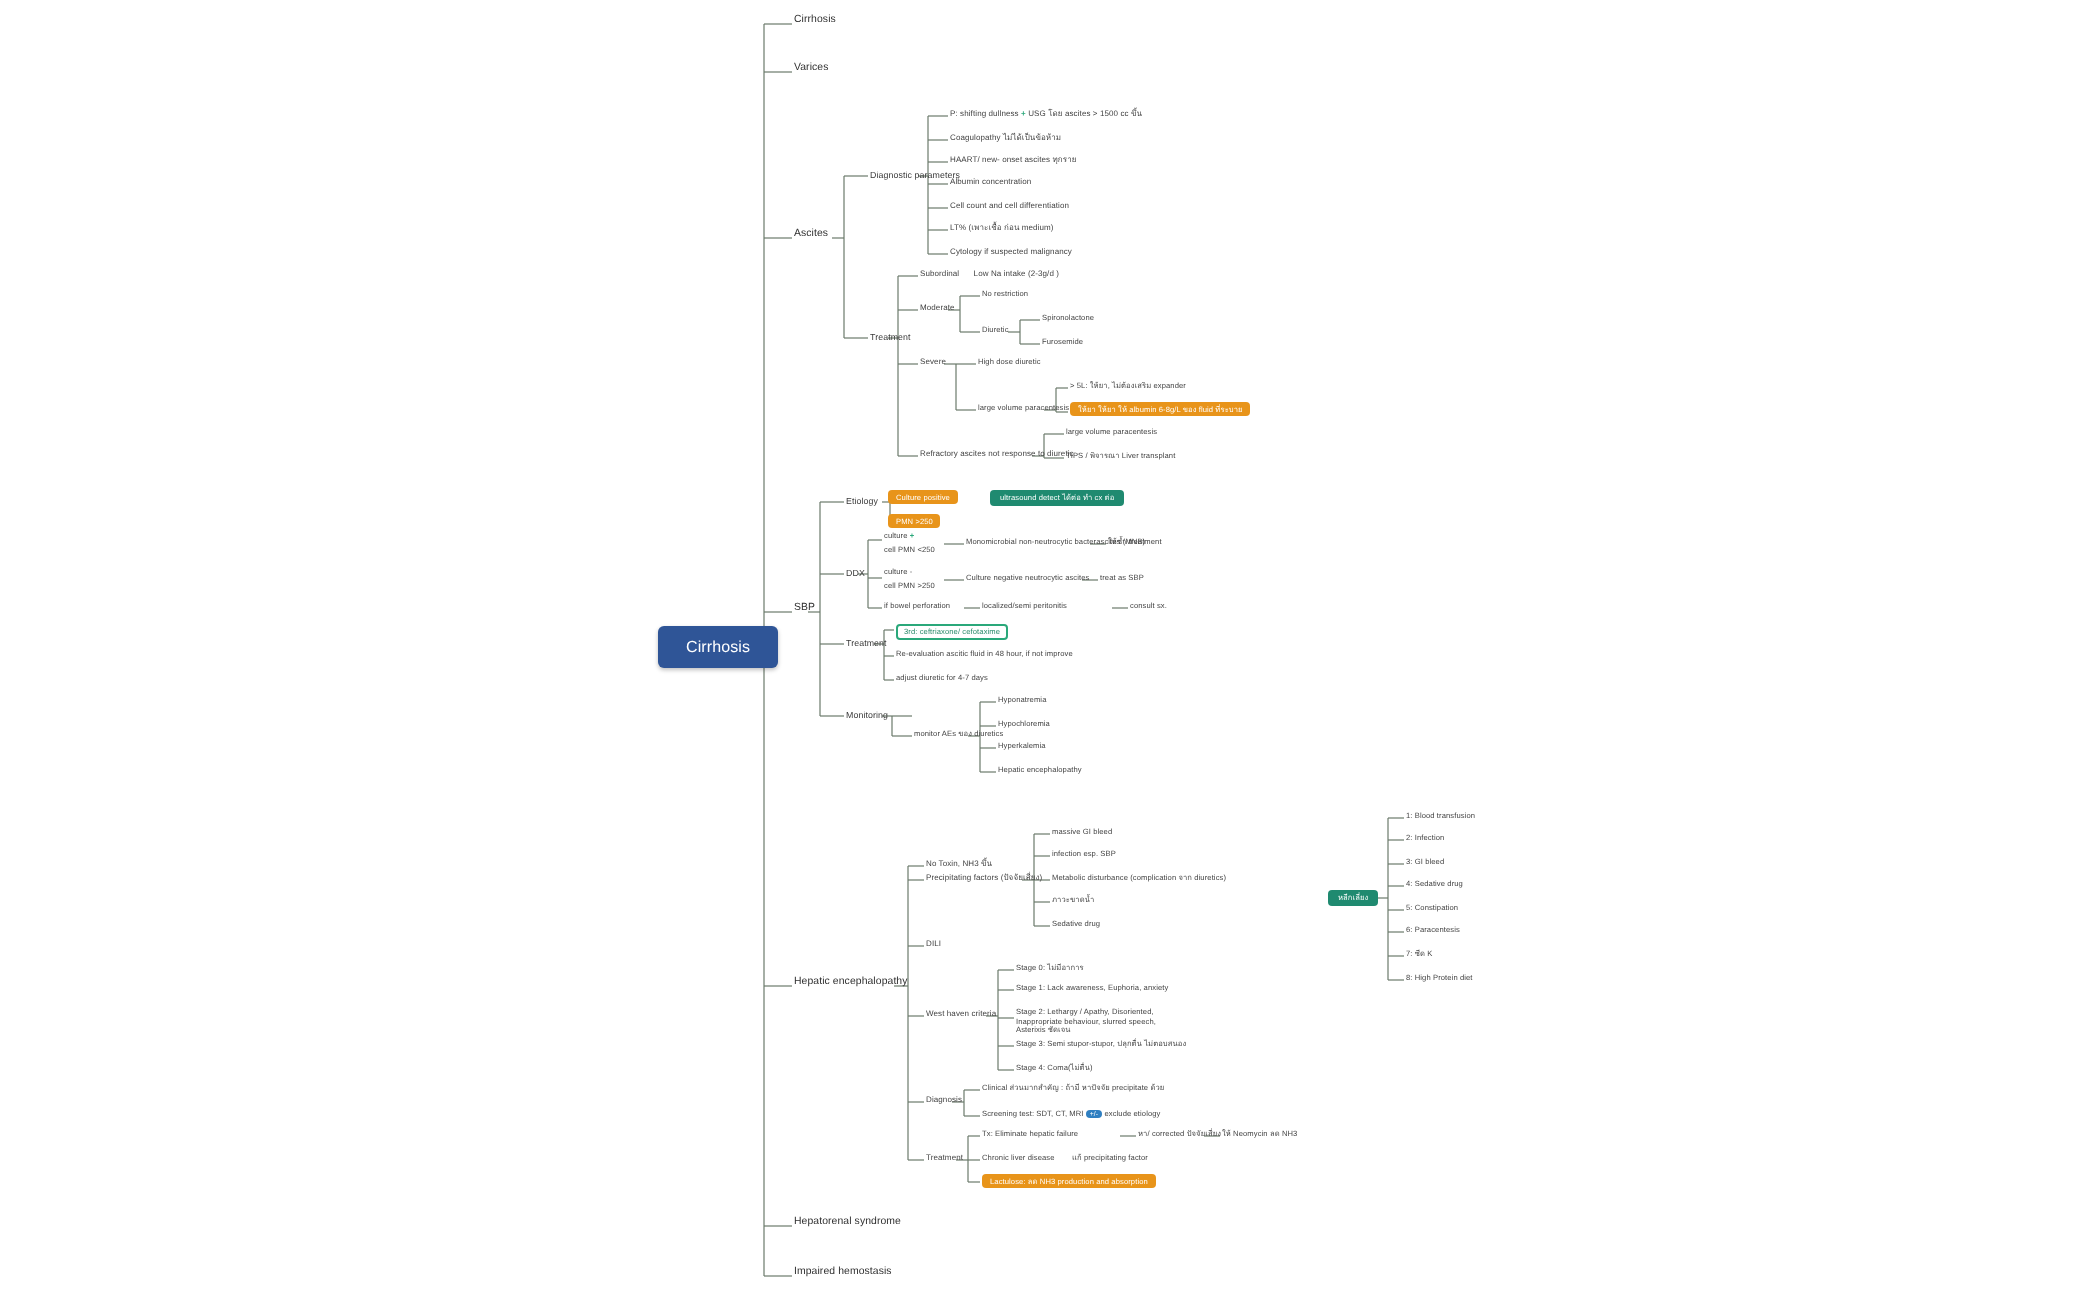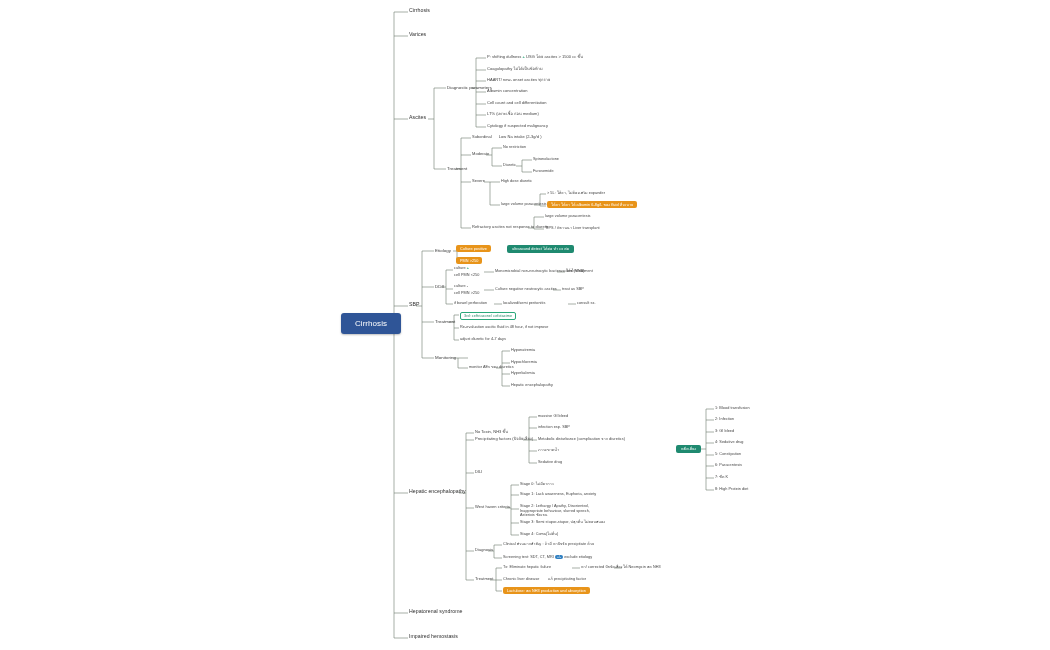--- a/index.html
+++ b/index.html
@@ -1,21 +1,21 @@
 <!DOCTYPE html>
 <html><head>
 <meta charset="utf-8">
 <style>
   html,body{margin:0;padding:0;}
   body{
     width:1050px;height:650px;background:#ffffff;
     font-family:"Liberation Sans", sans-serif;
     color:#333;overflow:hidden;position:relative;
   }
-  #canvas{position:absolute;left:16px;top:0;width:838px;height:650px;}
+  #canvas{position:absolute;left:4px;top:0;width:838px;height:650px;}
   svg.lines{position:absolute;left:0;top:0;width:1050px;height:650px;pointer-events:none;}
   .node{
     position:absolute;white-space:nowrap;
     font-size:4.1px;line-height:1.15;color:#3a3a3a;
     letter-spacing:.05px;
   }
   .root{
     background:#2f5597;color:#ffffff;border-radius:3px;
     font-size:8px;padding:6px 14px;font-weight:normal;
     box-shadow:0 1px 2px rgba(0,0,0,.25);

